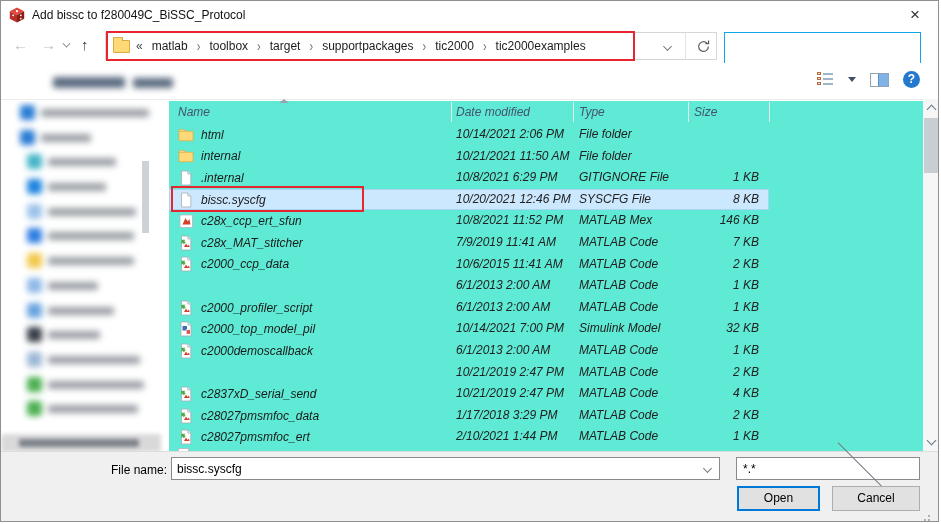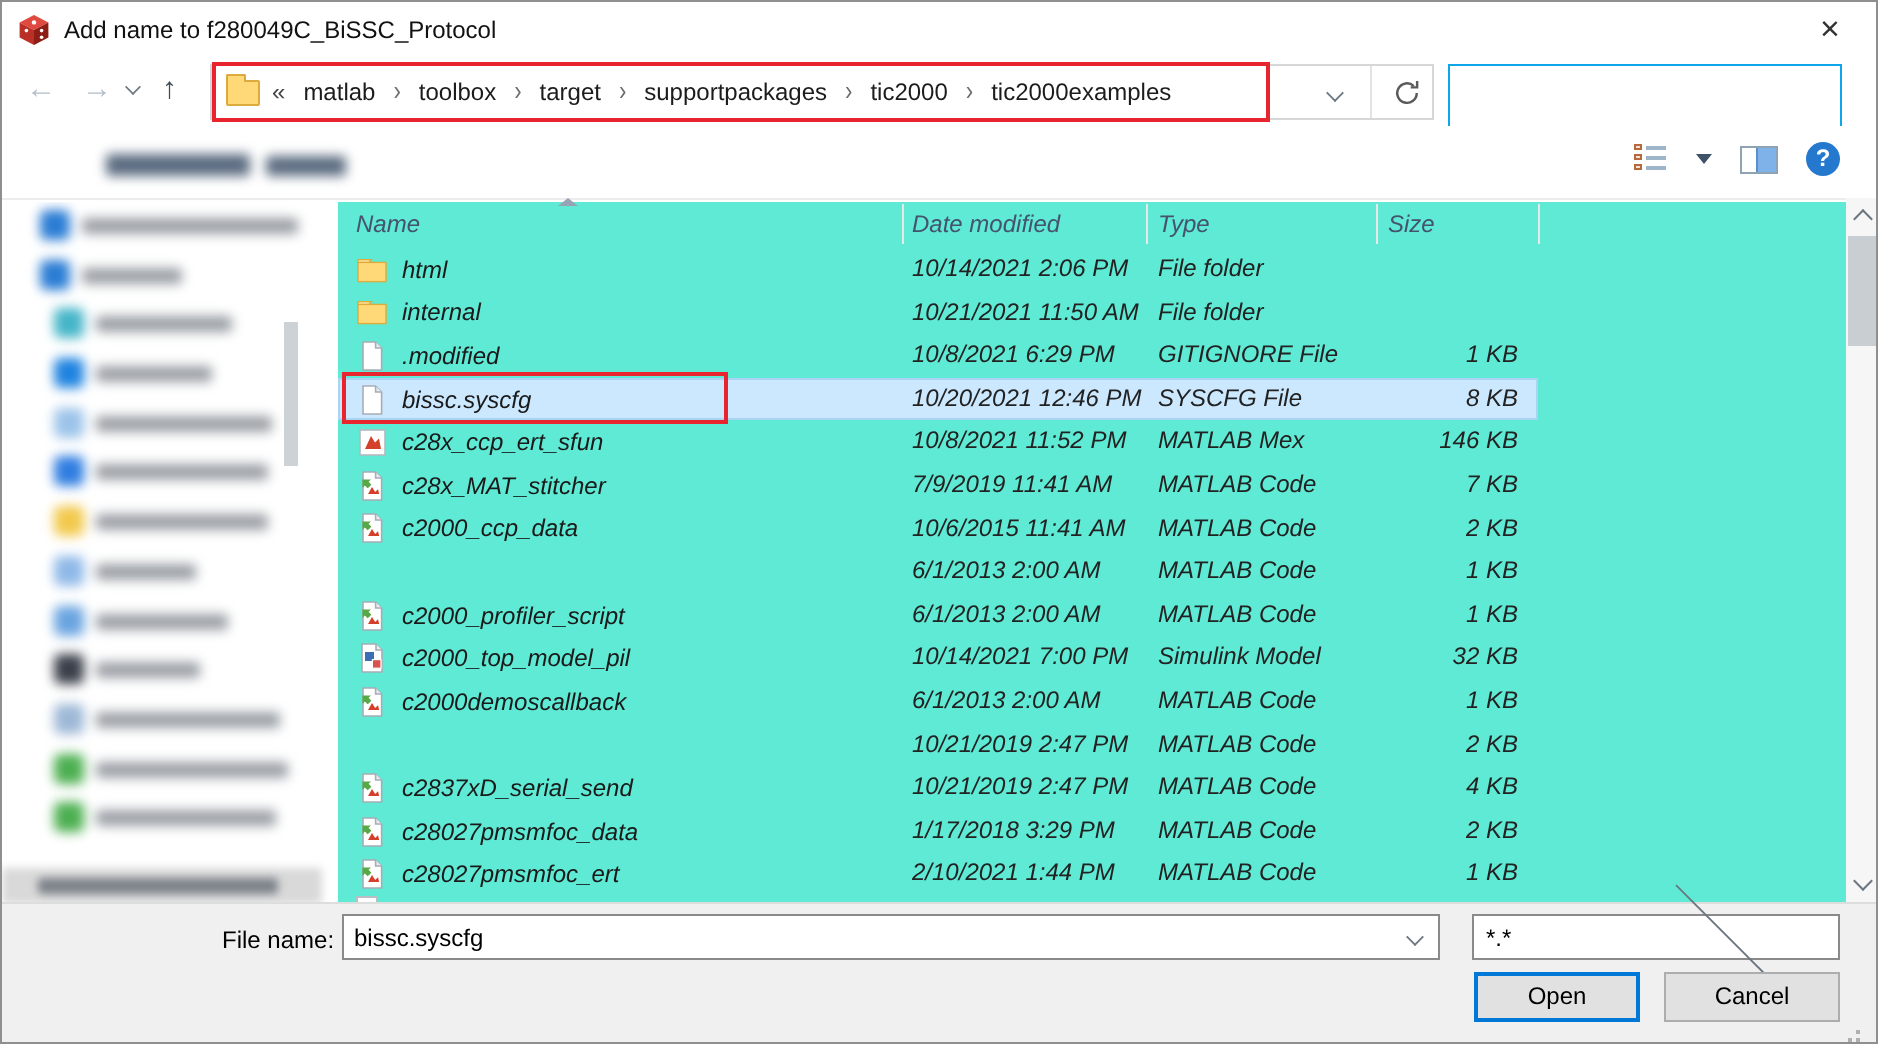--- a/index.html
+++ b/index.html
@@ -111,21 +111,21 @@
       <svg width="16" height="16" viewBox="0 0 16 16">
         <polygon points="8,0.5 15.2,4.3 8,8 0.8,4.3" fill="#e0493f"></polygon>
         <polygon points="0.8,4.3 8,8 8,15.5 0.8,11.7" fill="#ba2f26"></polygon>
         <polygon points="15.2,4.3 8,8 8,15.5 15.2,11.7" fill="#8e1d15"></polygon>
         <circle cx="8" cy="4.2" r="1.1" fill="#fff"></circle>
         <circle cx="4.2" cy="8.3" r="0.9" fill="#fff"></circle>
         <circle cx="11.8" cy="8.3" r="0.9" fill="#fff"></circle>
         <circle cx="11.8" cy="11.6" r="0.9" fill="#fff"></circle>
       </svg>
     </span>
-    <span class="title-text">Add name to f280049C_BiSSC_Protocol</span>
+    <span class="title-text">Add bissc to f280049C_BiSSC_Protocol</span>
     <span class="close-btn">×</span>
   </div>
 
   <div class="navbar">
     <span class="nav-arrow arr-back">←</span>
     <span class="nav-arrow arr-fwd">→</span>
     <span class="chev nav-chev"></span>
     <span class="nav-arrow arr-up">↑</span>
 
     <div class="addressbar">
@@ -280,21 +280,21 @@
           <span class="cdate">10/21/2021 11:50 AM</span>
           <span class="ctype">File folder</span>
           <span class="csize"></span>
         </div>
         <div class="row">
           <span class="cname">
             <span class="ficon"><svg width="16" height="16" viewBox="0 0 16 16">
                 <path d="M3.5 1h6.3l3 3v11H3.5z" fill="#fff" stroke="#a6adb5" stroke-width=".8"></path>
                 <path d="M9.8 1v3h3" fill="#e8ecef" stroke="#a6adb5" stroke-width=".8"></path>
               </svg></span>
-            <span>.modified</span>
+            <span>.internal</span>
           </span>
           <span class="cdate">10/8/2021 6:29 PM</span>
           <span class="ctype">GITIGNORE File</span>
           <span class="csize">1 KB</span>
         </div>
         <div class="row sel">
           <span class="cname">
             <span class="ficon"><svg width="16" height="16" viewBox="0 0 16 16">
                 <path d="M3.5 1h6.3l3 3v11H3.5z" fill="#fff" stroke="#a6adb5" stroke-width=".8"></path>
                 <path d="M9.8 1v3h3" fill="#e8ecef" stroke="#a6adb5" stroke-width=".8"></path>

